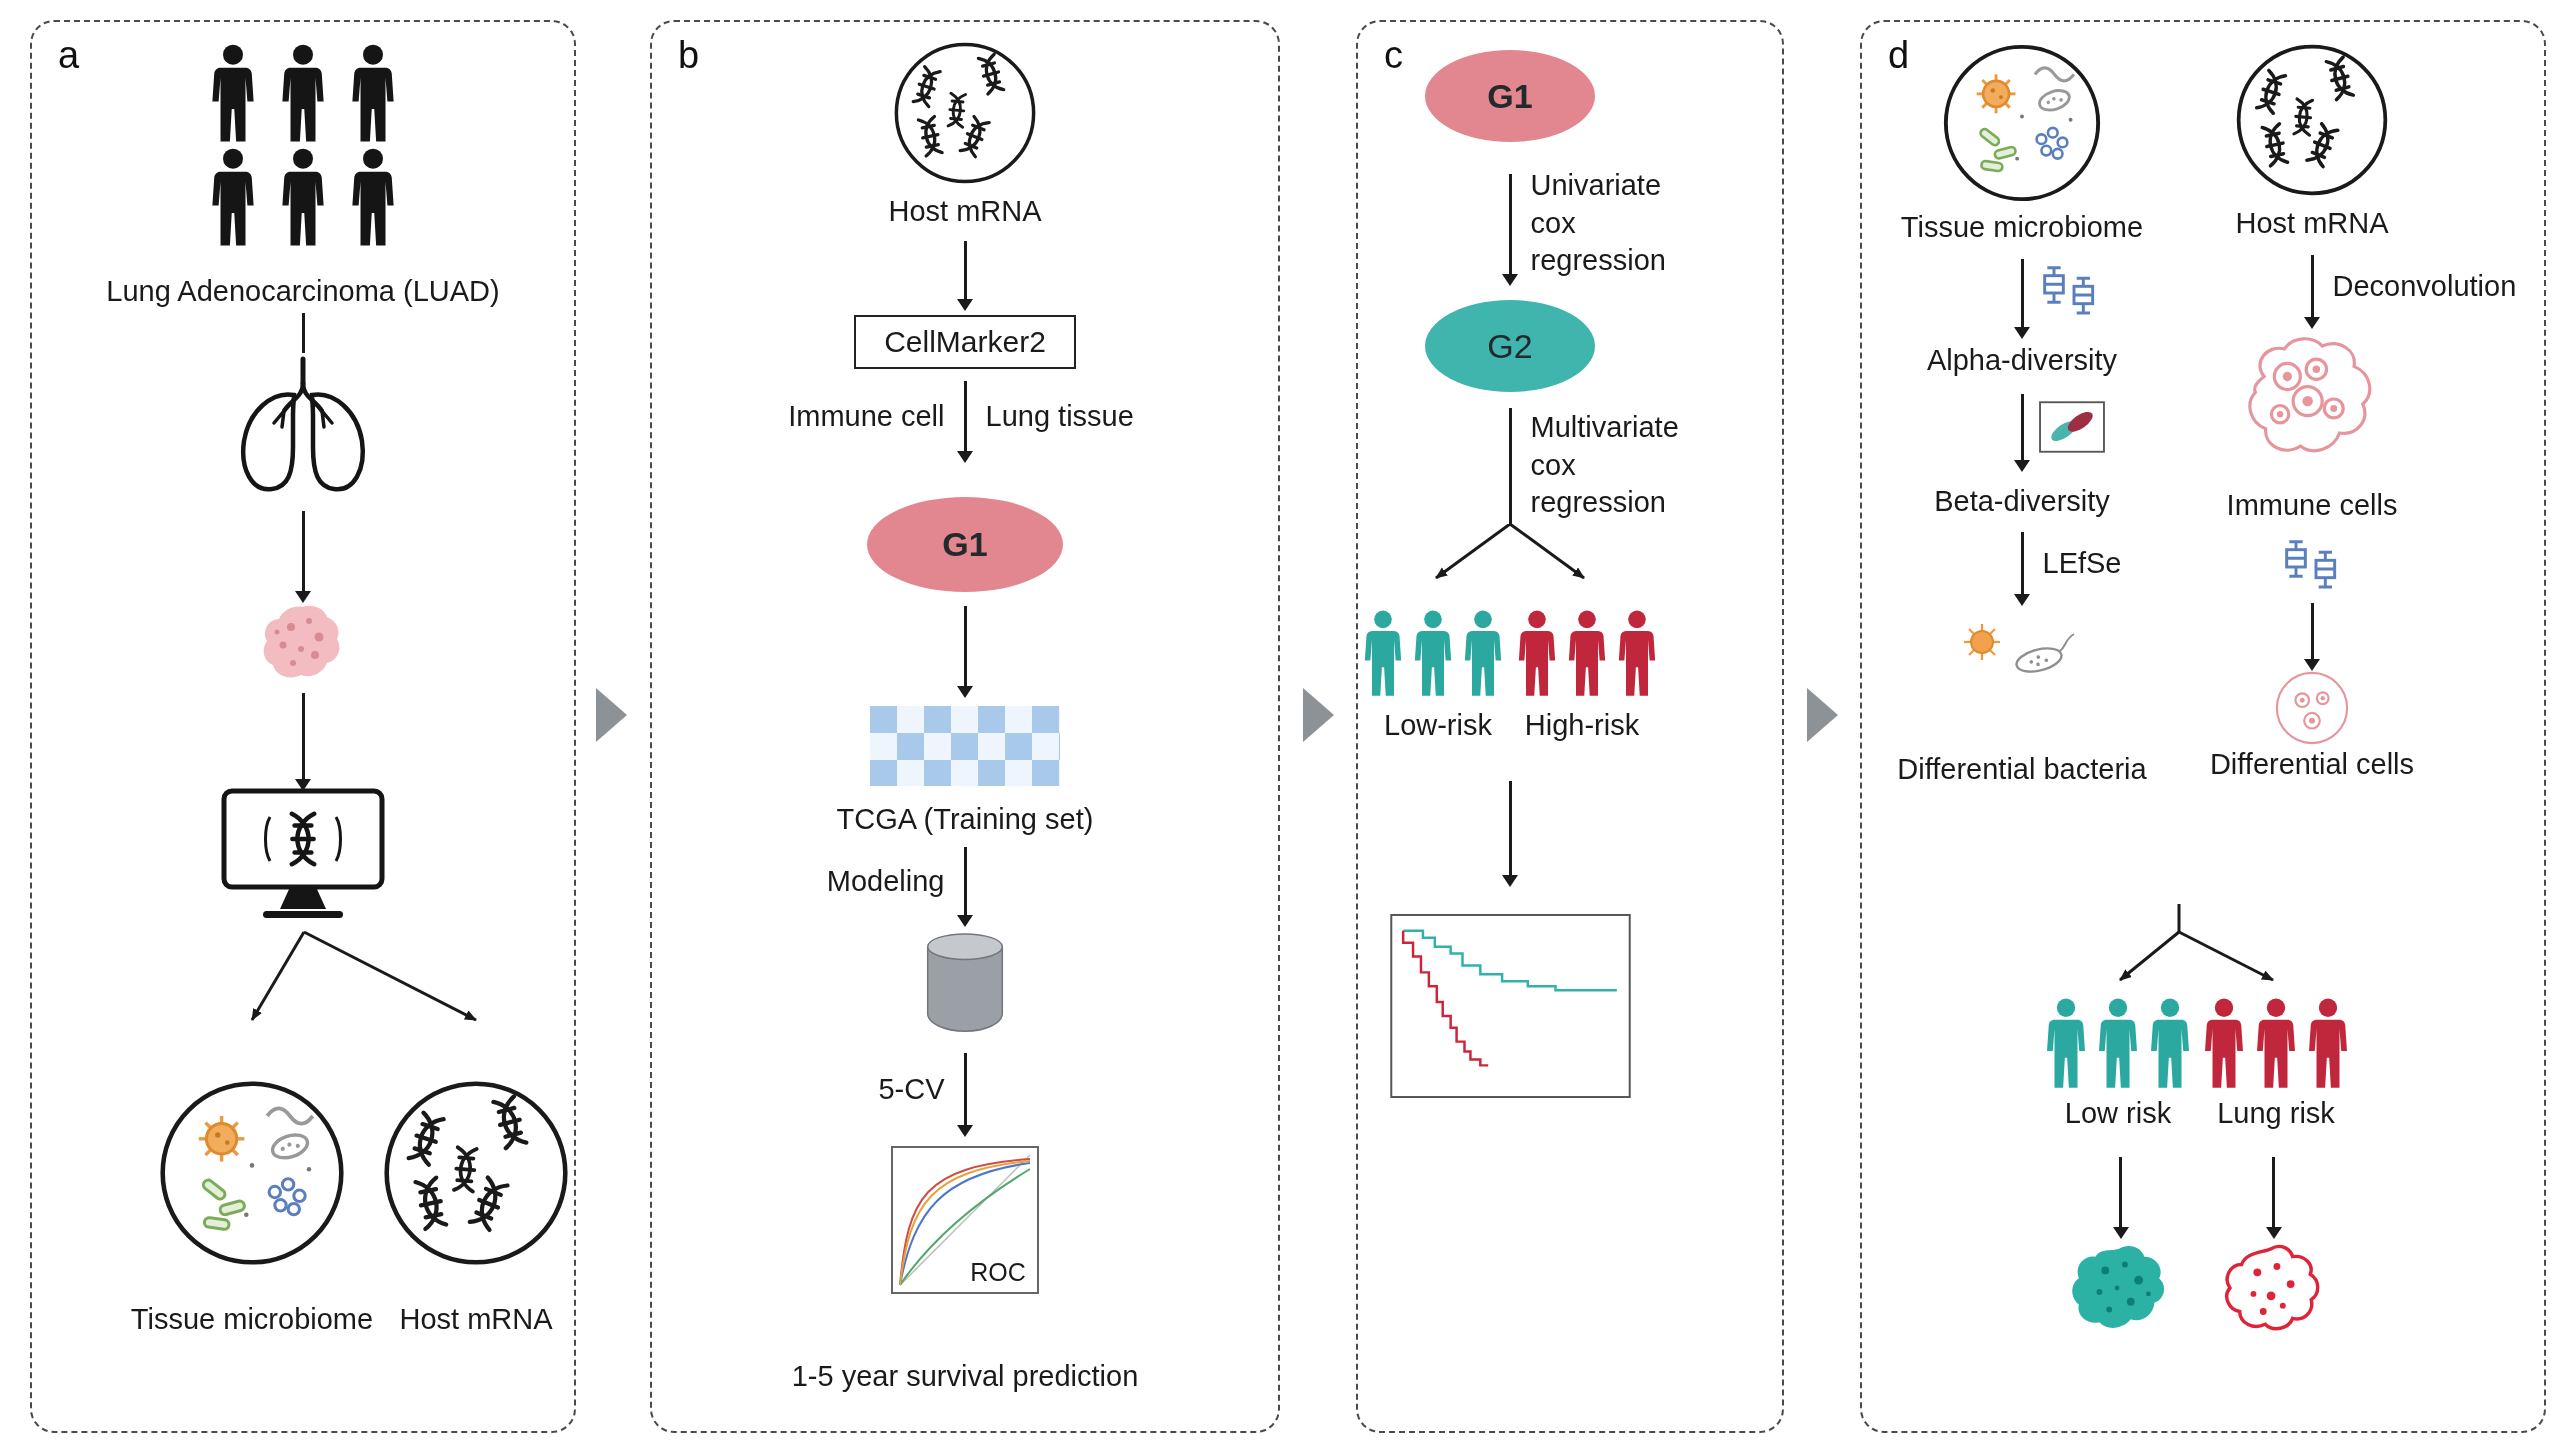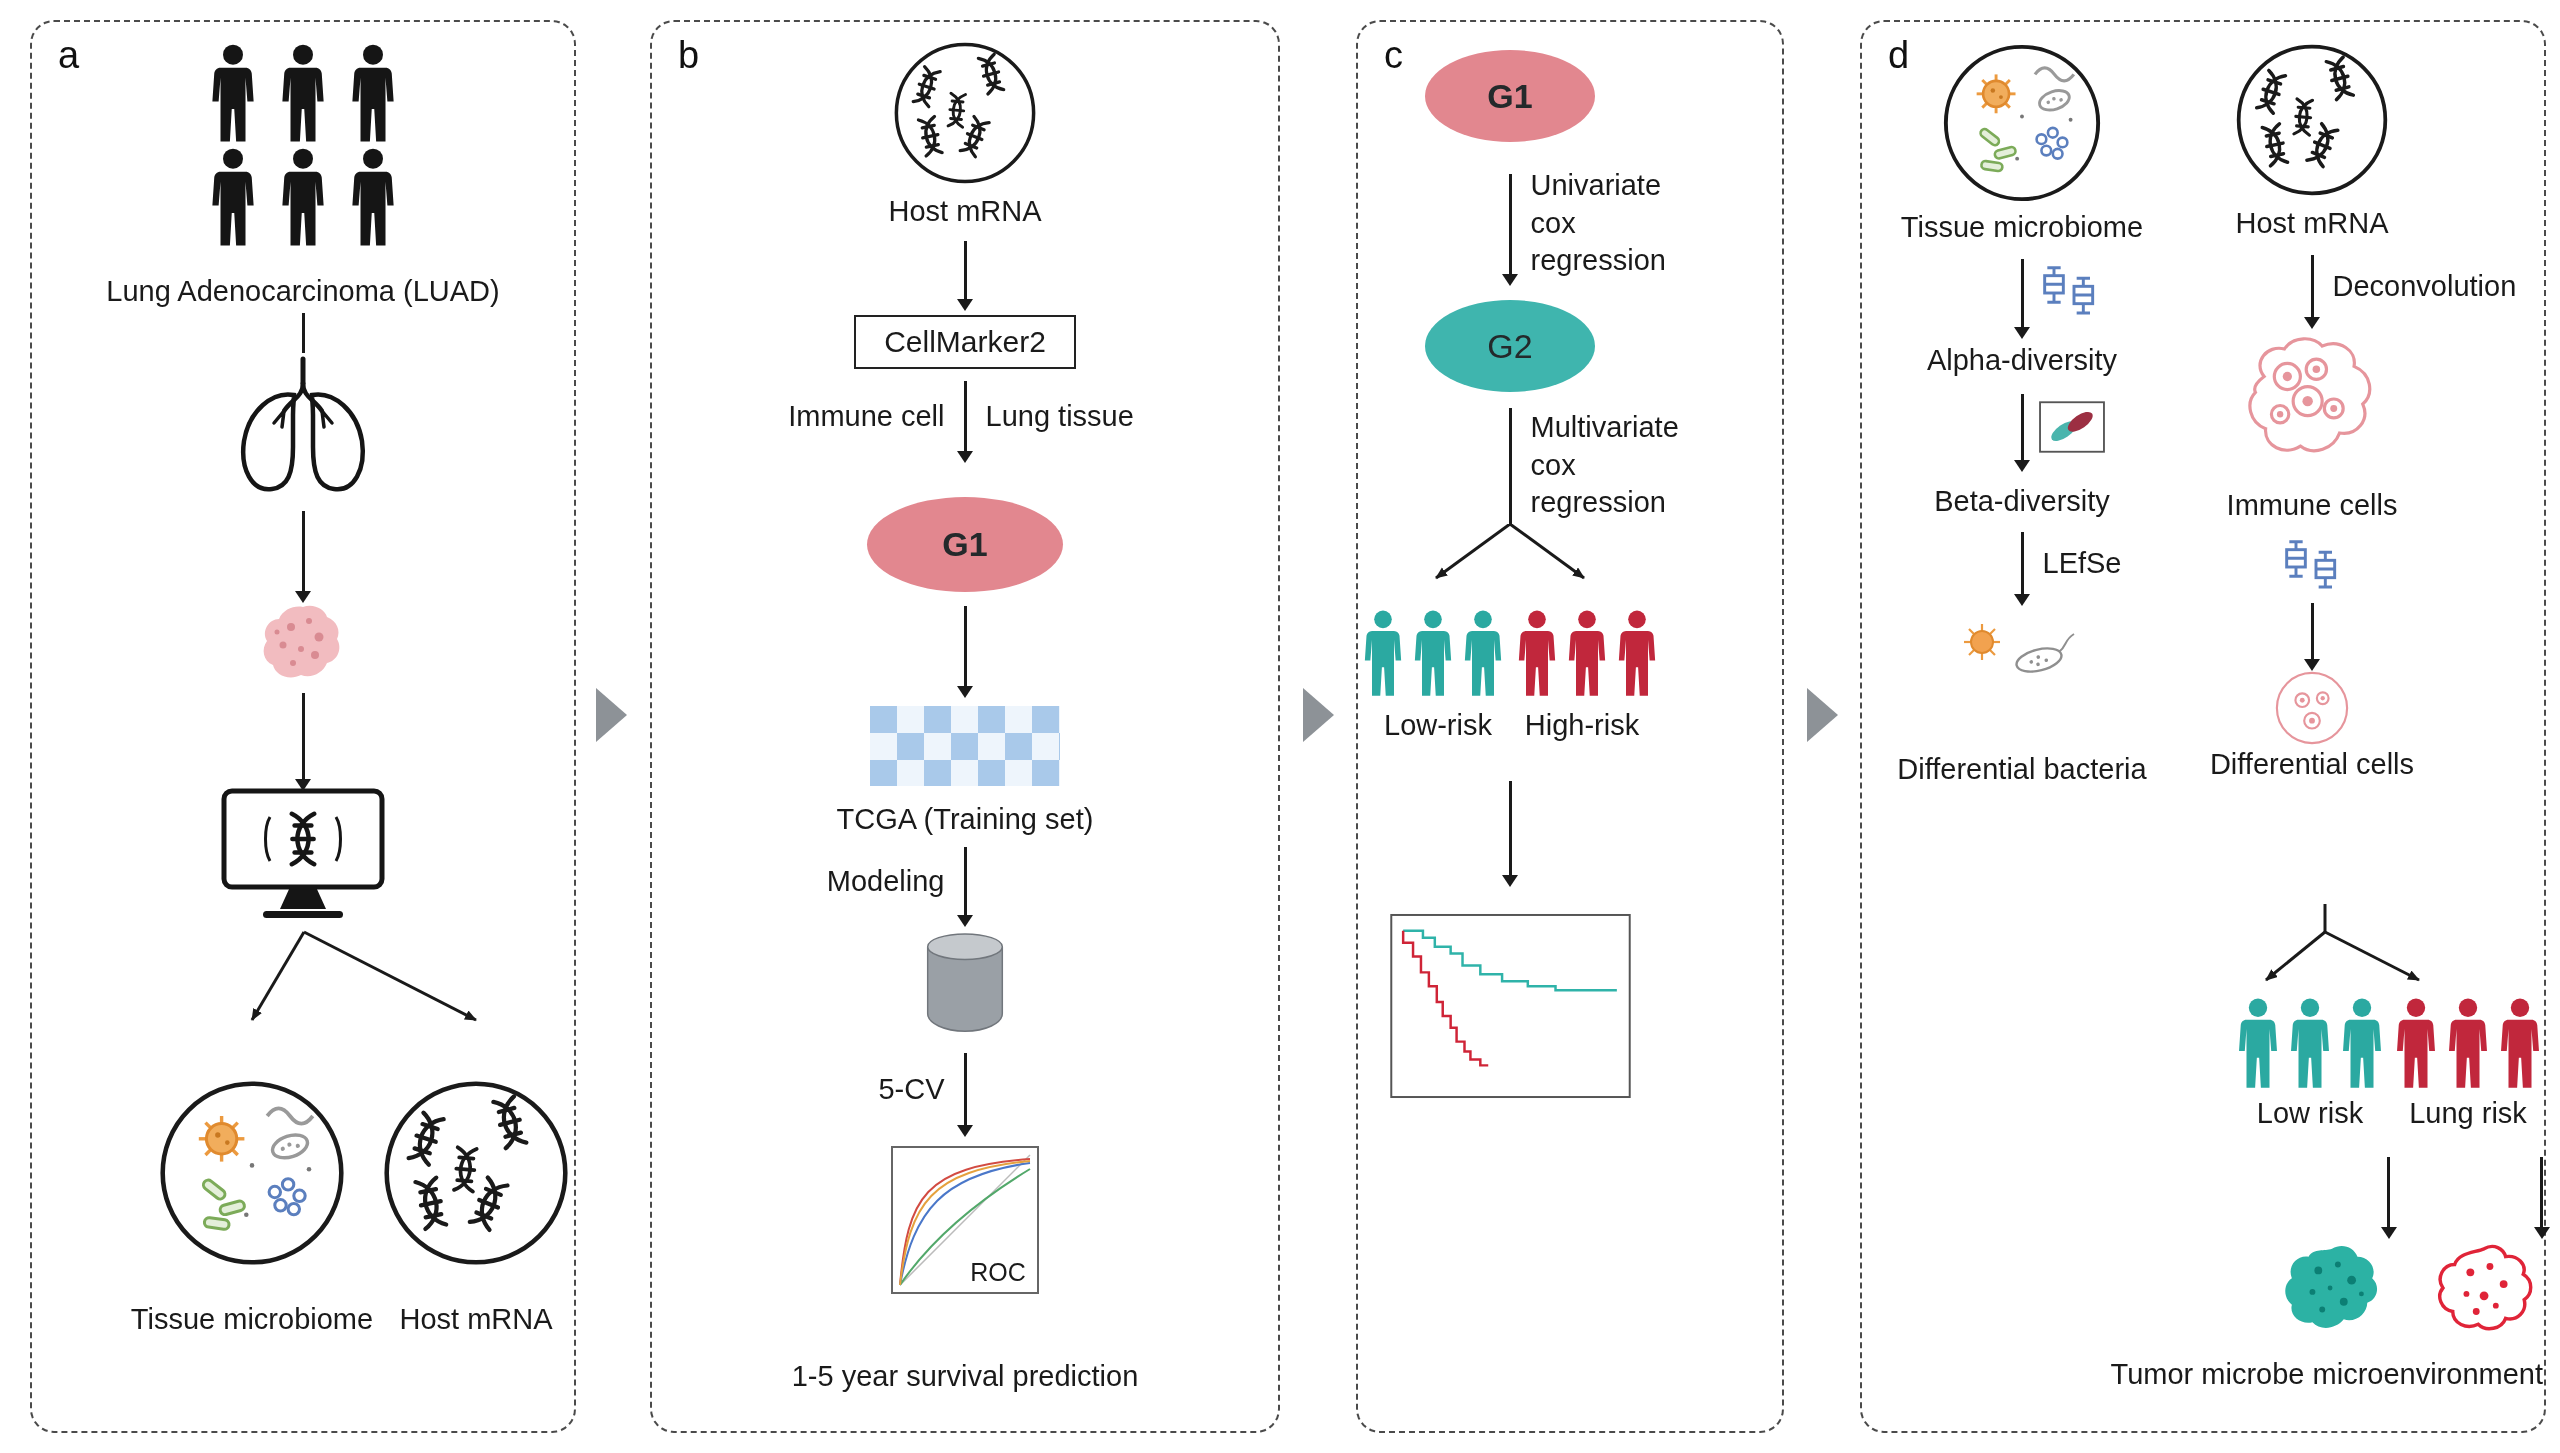--- a/index.html
+++ b/index.html
@@ -29,21 +29,21 @@
   .pgrid{display:grid;grid-template-columns:repeat(3,50px);gap:4px 20px;}
   .person{width:46px;height:92px;display:block;}
   .person-a{width:50px;height:100px;display:block;}
   .trio{display:flex;gap:6px;flex:none;}
   .teal{color:#2ba9a1;}
   .redp{color:#c1273c;}
   .blackp{color:#151515;}
   .panel-arrow{position:absolute;width:0;height:0;border-top:27px solid transparent;border-bottom:27px solid transparent;border-left:31px solid #8d9297;}
   .absr{position:absolute;}
   .dcol{position:absolute;top:20px;width:320px;display:flex;flex-direction:column;align-items:center;}
-  .dbottom{position:absolute;top:880px;left:0;right:1px;display:flex;flex-direction:column;align-items:flex-end;}
+  .dbottom{position:absolute;top:880px;left:0;right:12px;display:flex;flex-direction:column;align-items:center;}
   .row2{display:flex;flex:none;}
   svg{display:block;}
 </style>
 </head>
 <body>
 
 <svg width="0" height="0" style="position:absolute" aria-hidden="true">
   <defs>
     <symbol id="s-person" viewBox="0 0 40 80">
       <circle cx="20" cy="8.5" r="8" fill="currentColor"></circle>
@@ -488,17 +488,16 @@
             <circle cx="38" cy="32" r="4"></circle>
               <circle cx="58" cy="26" r="3.5"></circle>
               <circle cx="72" cy="44" r="4"></circle>
             <circle cx="34" cy="54" r="3"></circle>
               <circle cx="52" cy="56" r="4.5"></circle>
               <circle cx="64" cy="66" r="3"></circle>
             <circle cx="44" cy="72" r="3.5"></circle>
           </g>
         </svg>
       </div>
-      <div class="cap" style="margin-top:22px">Tumor microbe microenvironment</div>
     </div>
   </div>
 
 </div>
 
 </body></html>

